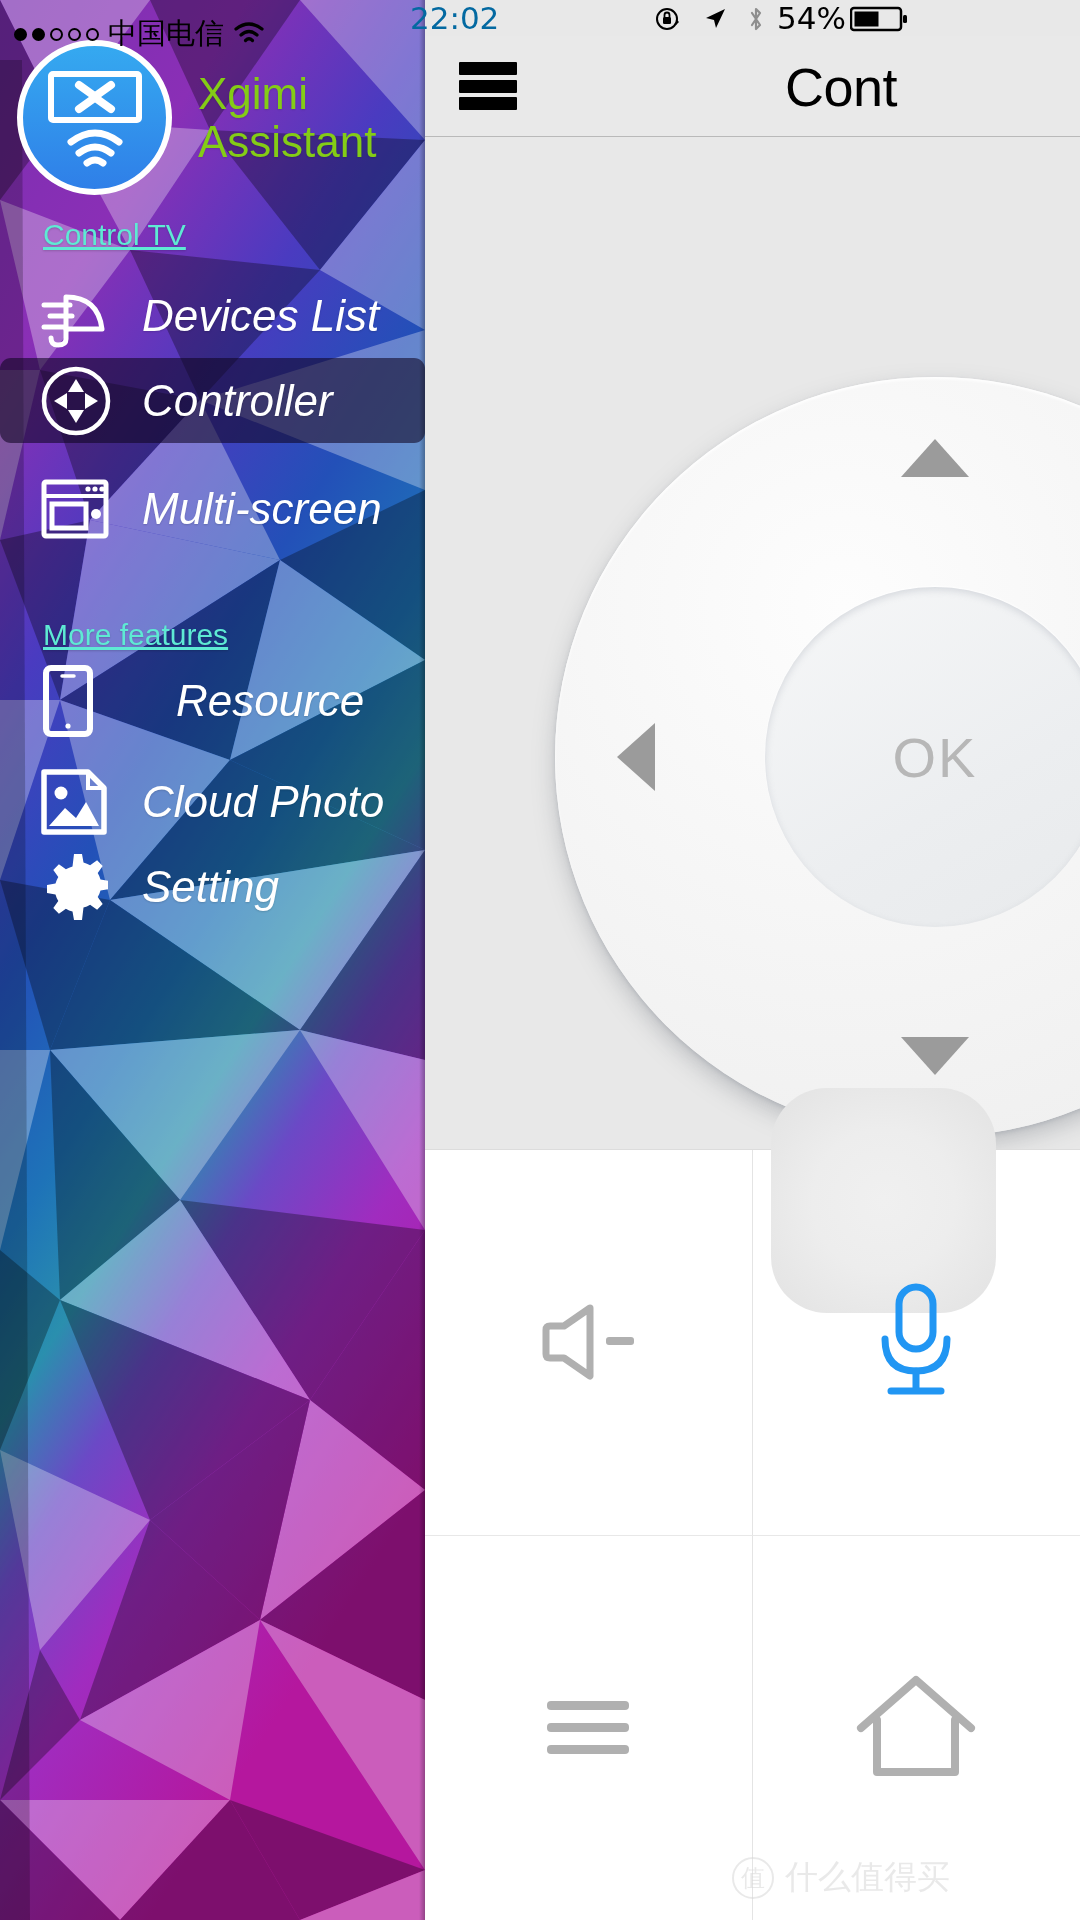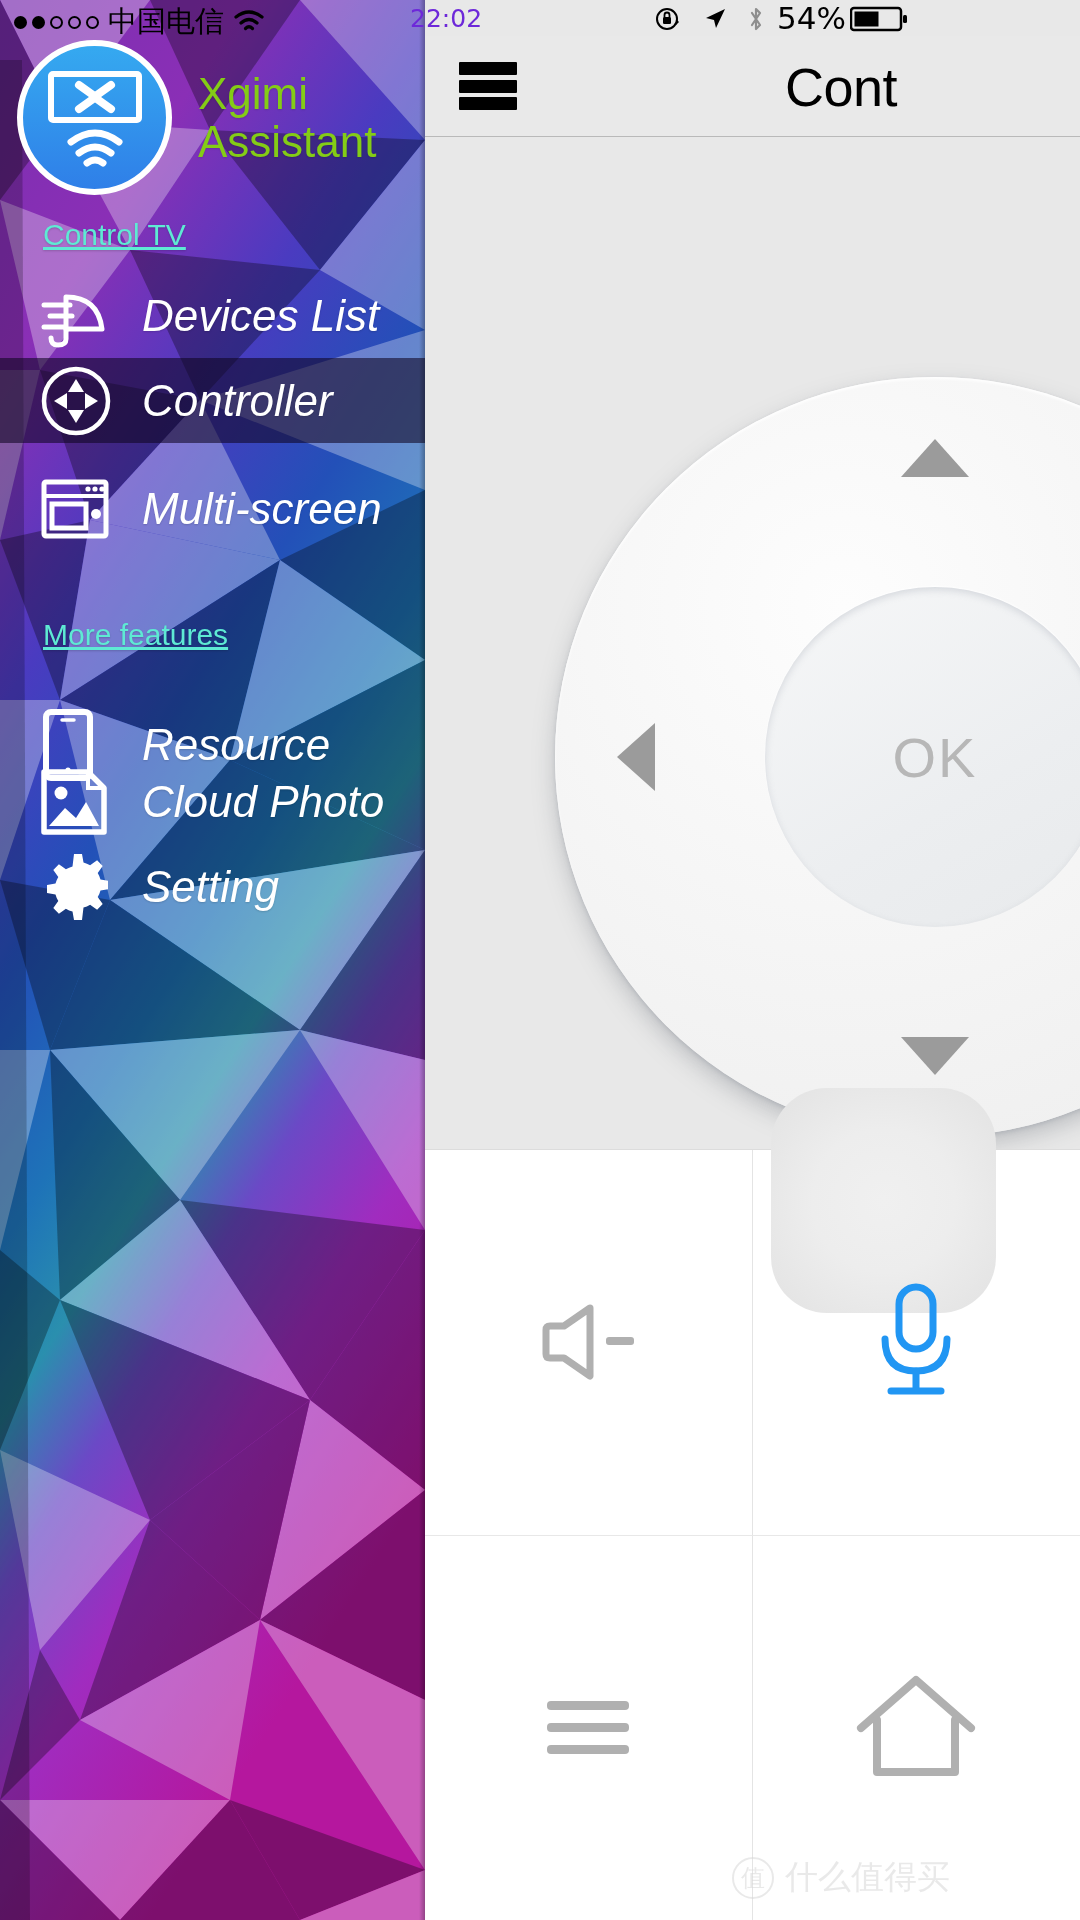--- a/index.html
+++ b/index.html
@@ -100,21 +100,21 @@
     overflow:hidden;
     background:#7a2aa8;
   }
   .poly{position:absolute;inset:0;}
   .sidebar-shadow{
     position:absolute;right:0;top:0;width:6px;height:1920px;
     background:linear-gradient(to right,rgba(0,0,0,0) 0%,rgba(0,0,0,.28) 100%);
     z-index:5;
   }
   .statusbar-left{
-    position:absolute;left:0;top:4px;width:425px;height:36px;z-index:6;
+    position:absolute;left:0;top:16px;width:425px;height:36px;z-index:6;
     display:flex;align-items:center;padding-left:14px;box-sizing:border-box;
   }
   .dots{display:flex;align-items:center;gap:5px;margin-right:9px;}
   .dot{width:13px;height:13px;border-radius:50%;border:2px solid #000;box-sizing:border-box;}
   .dot.on{background:#000;}
   .carrier{font-size:29px;color:#000;font-family:"DejaVu Sans",sans-serif;letter-spacing:0;}
   .wifi-ico{margin-left:10px;}
 
   .sb-head{
     position:absolute;left:0;top:40px;width:425px;z-index:4;
@@ -133,21 +133,21 @@
   }
 
   .section-label{
     position:absolute;left:43px;color:#5eead4;font-size:30px;
     text-shadow:0 1px 2px rgba(0,0,0,.18);z-index:4;text-decoration:underline;
   }
   .menu-item{
     position:absolute;left:0;width:425px;height:85px;z-index:4;
     display:flex;align-items:center;cursor:pointer;font-style:italic;
   }
-  .menu-item.active{background:rgba(15,5,35,.58);}
+  .menu-item.active{background:rgba(15,5,35,.58);border-radius:11px;}
   .mi-icon{
     width:88px;min-width:88px;margin-left:40px;
     display:flex;align-items:center;justify-content:flex-start;
   }
   .mi-label{
     color:#fff;font-size:44px;margin-left:14px;white-space:nowrap;
     text-shadow:0 1px 2px rgba(0,0,0,.15);
   }
 
   
@@ -378,21 +378,21 @@
           <rect x="12" y="28" width="34" height="24" fill="none" stroke="#fff" stroke-width="5"></rect>
           <circle cx="56" cy="38" r="5" fill="#fff"></circle>
         </svg>
       </div>
       <div class="mi-label">Multi-screen</div>
     </div>
 
 
     <div class="section-label" style="top:618px;">More features</div>
 
-    <div class="menu-item" style="top:702px;">
+    <div class="menu-item" style="top:658px;gap:34px;">
       <div class="mi-icon">
         <svg width="56" height="72" viewBox="0 0 56 72">
           <rect x="6" y="3" width="44" height="66" rx="5" fill="none" stroke="#fff" stroke-width="6"></rect>
           <line x1="22" y1="11" x2="34" y2="11" stroke="#fff" stroke-width="3.5" stroke-linecap="round"></line>
           <circle cx="28" cy="61" r="2.6" fill="#fff"></circle>
         </svg>
       </div>
       <div class="mi-label">Resource</div>
     </div>
 
@@ -414,21 +414,21 @@
           <path fill="#fff" d="M34 1 l8 0 1.5 8.5 a25 25 0 0 1 6.6 2.8 l7-5 5.6 5.6 -5 7 a25 25 0 0 1 2.8 6.6 l8.5 1.5 0 8 -8.5 1.5 a25 25 0 0 1 -2.8 6.6 l5 7 -5.6 5.6 -7-5 a25 25 0 0 1 -6.6 2.8 L42 67 l-8 0 -1.5-8.5 a25 25 0 0 1 -6.6-2.8 l-7 5 -5.6-5.6 5-7 a25 25 0 0 1 -2.8-6.6 L7 40 l0-8 8.5-1.5 a25 25 0 0 1 2.8-6.6 l-5-7 5.6-5.6 7 5 a25 25 0 0 1 6.6-2.8 Z"></path>
           <circle cx="37.5" cy="36" r="9.5" fill="none" stroke="#fff" stroke-width="0"></circle>
           <circle cx="37.5" cy="36" r="9.5" fill="#7b2fb0" opacity="0"></circle>
         </svg>
       </div>
       <div class="mi-label">Setting</div>
     </div>
   </div>
 
   <div style="position:absolute;left:425px;top:0;width:655px;height:36px;z-index:20;display:flex;align-items:center;">
-    <div style="position:absolute;left:-15px;font-size:25px;color:#6d28d9;font-family:'DejaVu Sans',sans-serif;">22:02</div>
+    <div style="position:absolute;left:-15px;font-size:31px;color:#0369a1;font-family:'DejaVu Sans',sans-serif;">22:02</div>
 
     <svg style="position:absolute;left:230px;top:7px;" width="26" height="24" viewBox="0 0 26 24">
       <circle cx="12" cy="12" r="10" fill="none" stroke="#000" stroke-width="2"></circle>
       <rect x="8" y="10" width="8" height="7" rx="1.2" fill="#000"></rect>
       <path d="M9.5 10 V8 a2.5 2.5 0 0 1 5 0 v2" fill="none" stroke="#000" stroke-width="1.8"></path>
       <path d="M21 12 l3 3 -3 3" fill="#000"></path>
     </svg>
 
     <svg style="position:absolute;left:277px;top:6px;" width="26" height="26" viewBox="0 0 26 26">
       <path d="M23 3 L4 12 L12 14 L14 22 Z" fill="#000"></path>

